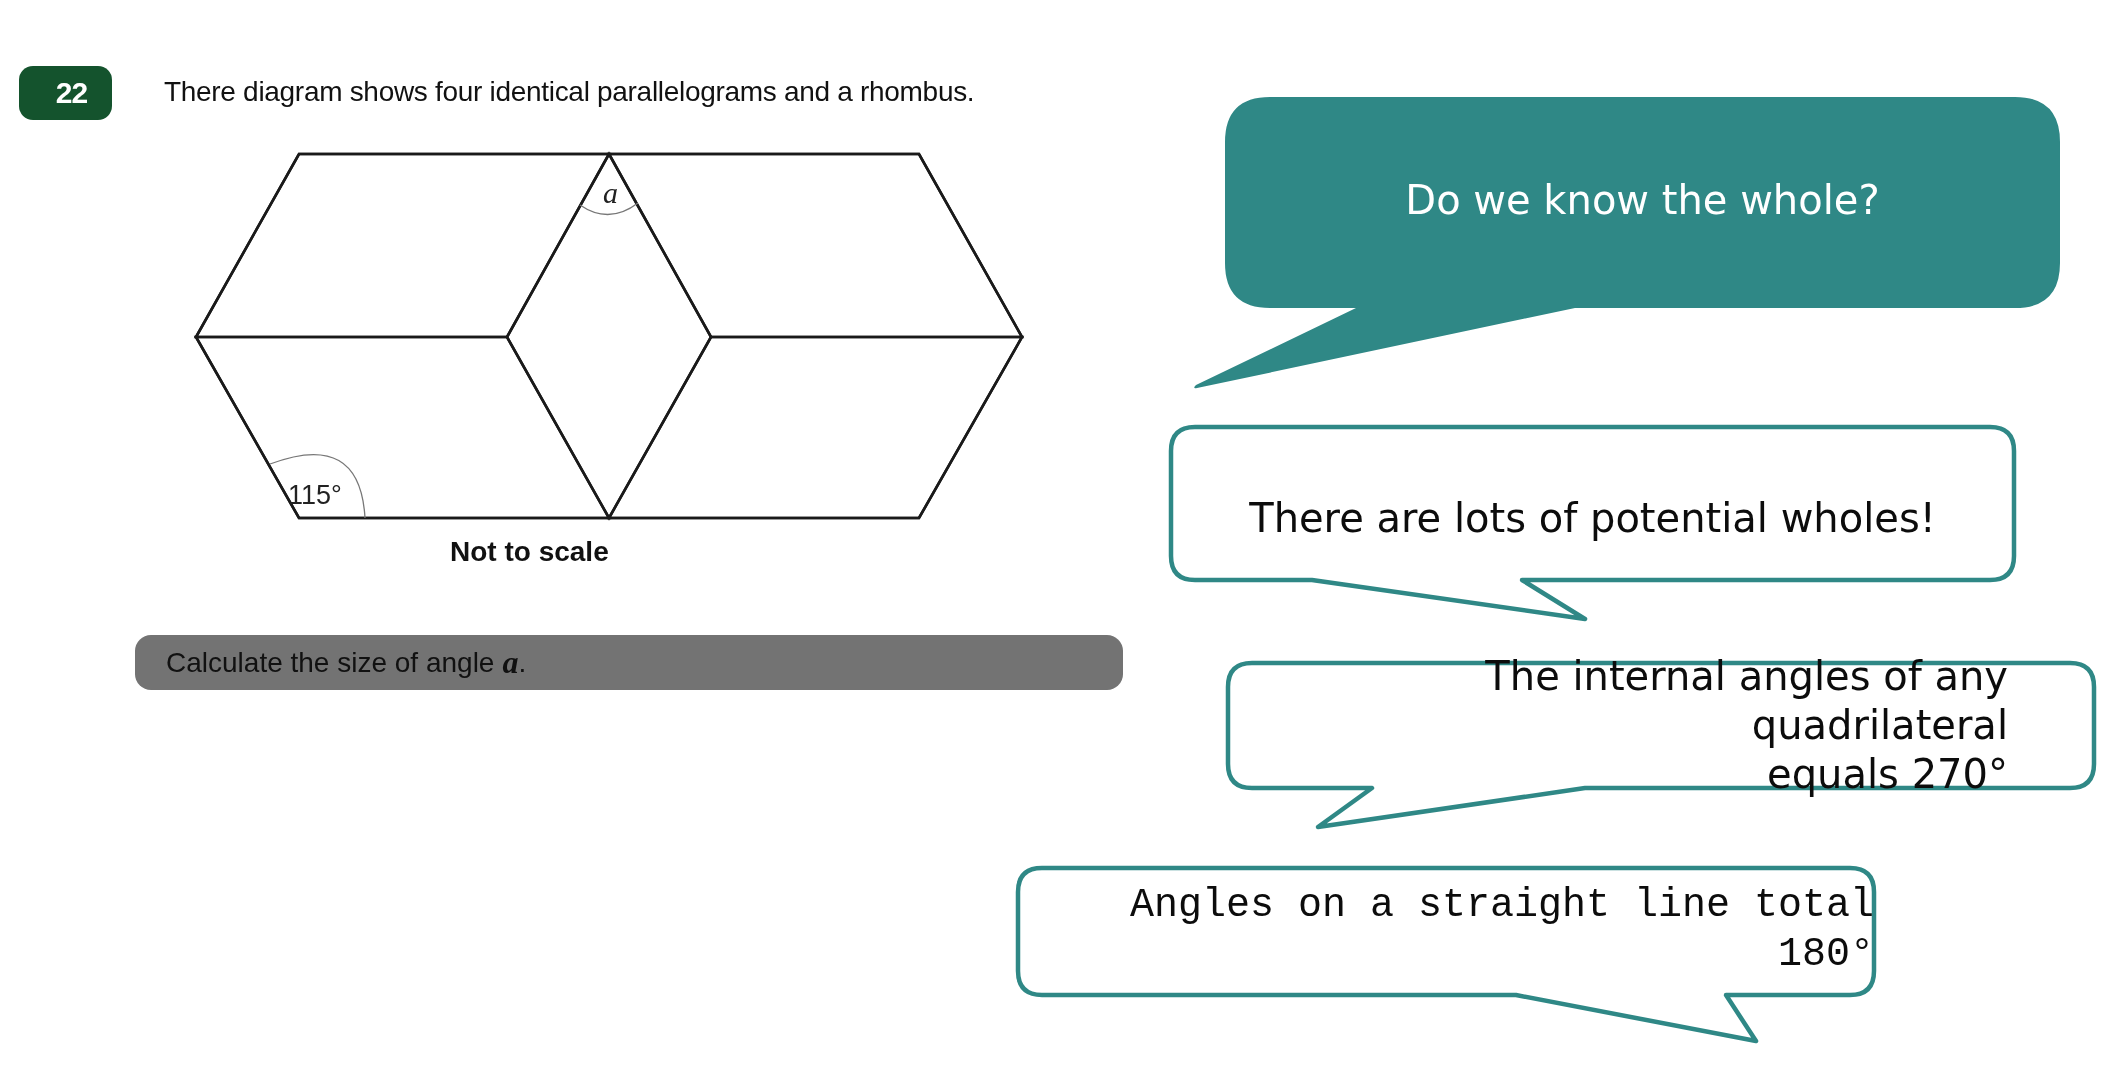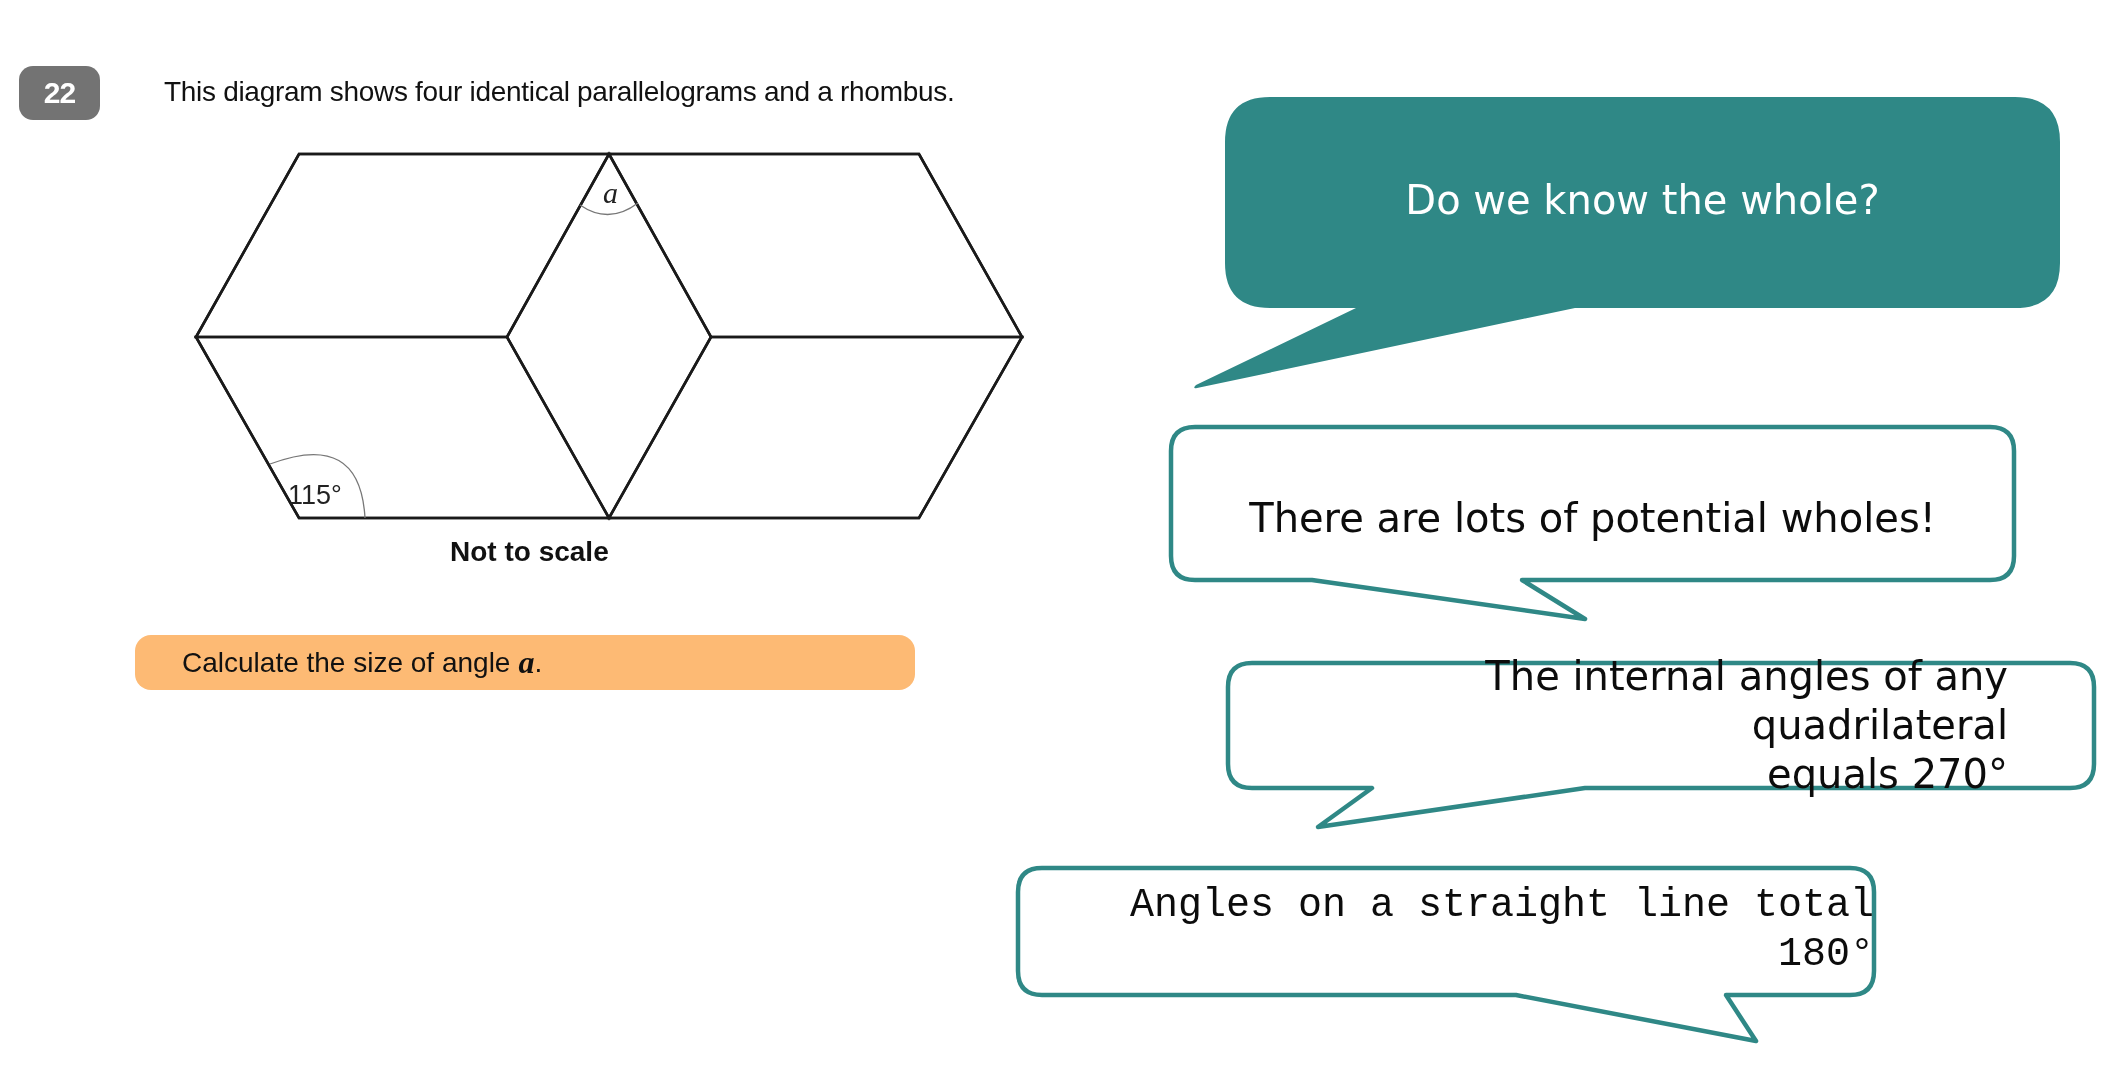--- a/index.html
+++ b/index.html
@@ -12,53 +12,54 @@
       height: 1066px;
       position: relative;
       overflow: hidden;
       font-family: "Liberation Sans", sans-serif;
     }
     .abs { position: absolute; }
 
     .q-badge {
       left: 19px; top: 66px;
       width: 81px; height: 54px;
-      background: #737373;
+      background: #14532d;
       border-radius: 14px;
       color: #ffffff;
       font-family: "Liberation Sans", sans-serif;
       font-weight: bold;
       font-size: 30px;
       display: flex; align-items: center; justify-content: center;
       letter-spacing: -1px;
+      padding-left: 12px;
     }
     .q-intro {
       left: 164px; top: 76px;
       font-size: 28px;
       color: #111;
       letter-spacing: -0.3px;
     }
     .diagram-svg {
       left: 0; top: 0;
     }
     .not-to-scale {
       left: 450px; top: 536px;
       width: 310px;
       text-align: left;
       font-weight: bold;
       font-size: 28px;
       color: #111;
     }
     .task-box {
       left: 135px; top: 635px;
-      width: 780px; height: 55px;
-      background: #fdba74;
+      width: 988px; height: 55px;
+      background: #737373;
       border-radius: 16px;
       box-sizing: border-box;
-      padding-left: 47px;
+      padding-left: 31px;
       display: flex; align-items: center;
       font-size: 28px;
       color: #111;
     }
     .task-box .var {
       font-family: "Liberation Serif", serif;
       font-style: italic;
       font-weight: bold;
       font-size: 32px;
       margin-left: 8px;
@@ -90,21 +91,21 @@
       font-family: Liberation Mono, monospace;
     }
   </style>
 </head>
 <body>
 
 <div class="abs q-badge">
   <span>22</span>
 </div>
 
-<div class="abs q-intro">This diagram shows four identical parallelograms and a rhombus.</div>
+<div class="abs q-intro">There diagram shows four identical parallelograms and a rhombus.</div>
 
 <svg class="abs diagram-svg" width="1100" height="560" viewBox="0 0 1100 560" xmlns="http://www.w3.org/2000/svg">
   <g fill="none" stroke="#1a1a1a" stroke-width="2.6" stroke-linejoin="miter">
 
     <polygon points="299,154 711,154 919,154 1022,337 919,518 609,518 299,518 196,337"></polygon>
 
     <polygon points="299,154 609,154 507,337 196,337"></polygon>
 
     <polygon points="609,154 919,154 1022,337 711,337"></polygon>
 

